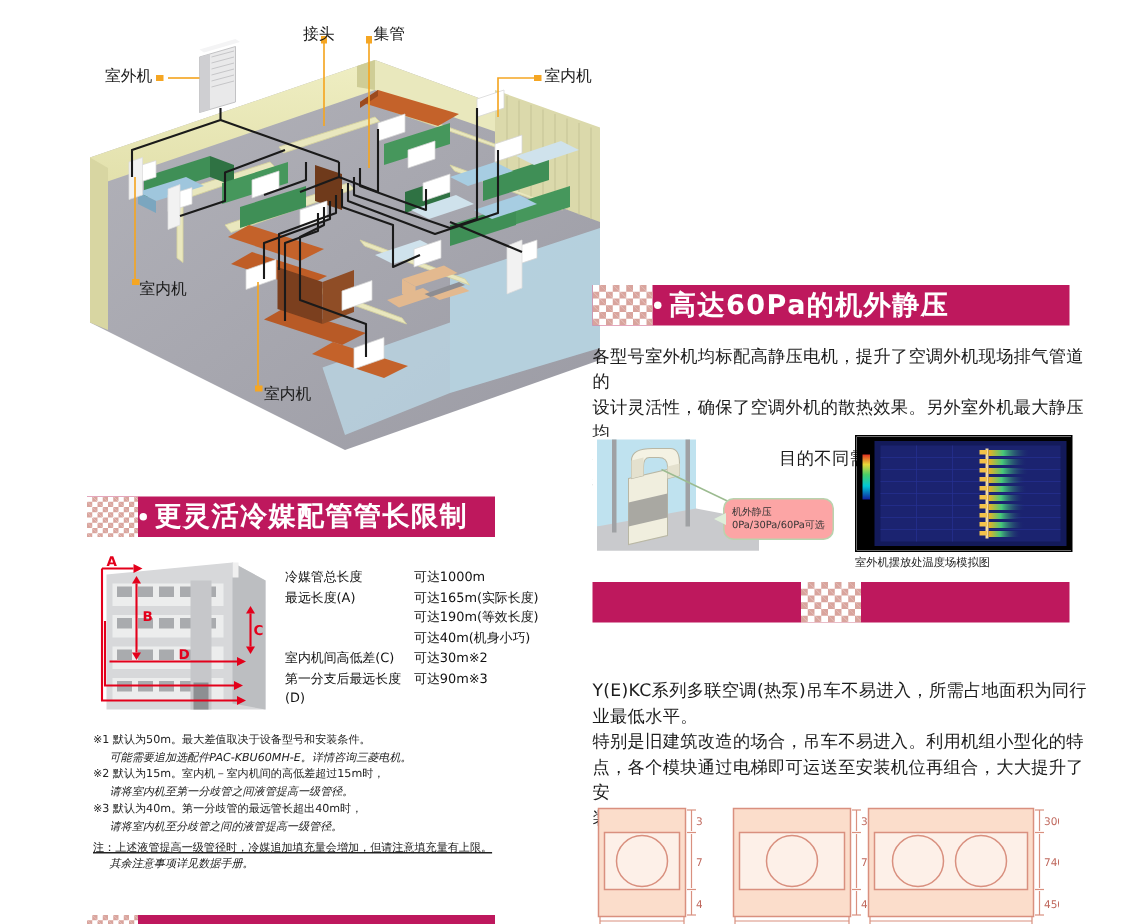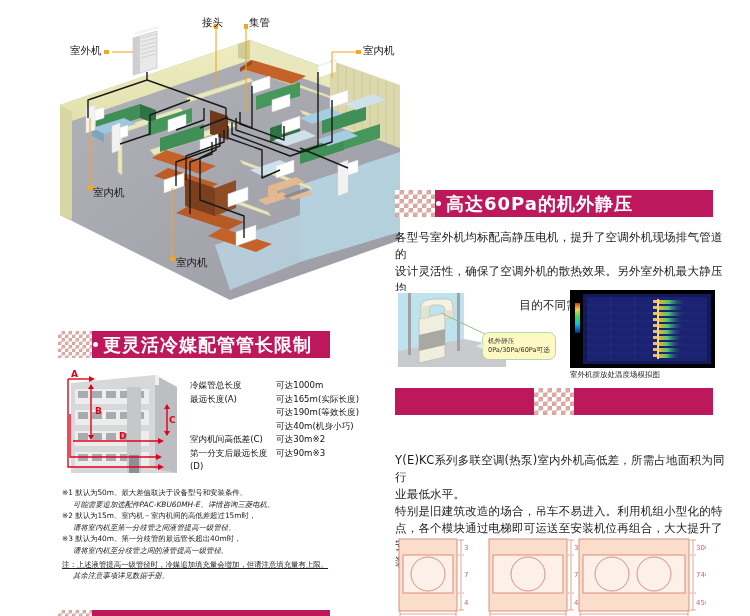--- a/index.html
+++ b/index.html
@@ -69,21 +69,21 @@
   .notes div{white-space:nowrap;}
   .notes .ind{padding-left:11px;font-style:italic;}
   .notes .u{text-decoration:underline;}
 
   
   .thumb{position:absolute;overflow:hidden;}
   .cap{position:absolute;font-size:7.5px;color:#222;white-space:nowrap;}
 
   .callout{
     position:absolute;
-    background:#fef9c3;border:1px solid #b9d3ae;border-radius:7px;
+    background:#fca5a5;border:1px solid #b9d3ae;border-radius:7px;
     font-size:6.6px;line-height:9px;color:#333;
     padding:4px 5px;white-space:nowrap;
   }
   .callout:after{
     content:"";position:absolute;left:-7px;top:9px;
     border-top:4px solid transparent;border-bottom:4px solid transparent;
     border-right:8px solid #dfeed9;
   }
 
   
@@ -471,21 +471,21 @@
   </div>
   <div class="cap" style="left:570px;top:370px;">室外机摆放处温度场模拟图</div>
 
   <div class="sec-head" style="left:395px;top:388px;width:318px;flex-direction:column;">
     <span class="checker"></span>
     <span class="dot"></span>
     <span class="title">安装便利、机身小巧</span>
   </div>
 
   <div class="copy" style="left:395px;top:452px;width:335px;">
-    <p>Y(E)KC系列多联空调(热泵)室内外机高低差，所需占地面积为同行</p>
+    <p>Y(E)KC系列多联空调(热泵)吊车不易进入，所需占地面积为同行</p>
     <p>业最低水平。</p>
     <p>特别是旧建筑改造的场合，吊车不易进入。利用机组小型化的特</p>
     <p>点，各个模块通过电梯即可运送至安装机位再组合，大大提升了安</p>
     <p>装效率。</p>
   </div>
 
   <div class="dimbox" style="left:398px;top:538px;">
     <svg width="70" height="78" viewBox="0 0 70 78">
       <rect x="1" y="1" width="58" height="72" fill="#fbddcb" stroke="#d9907f" stroke-width="1"></rect>
       <rect x="5" y="17" width="50" height="38" fill="#fdf0e8" stroke="#d9907f" stroke-width="1"></rect>

